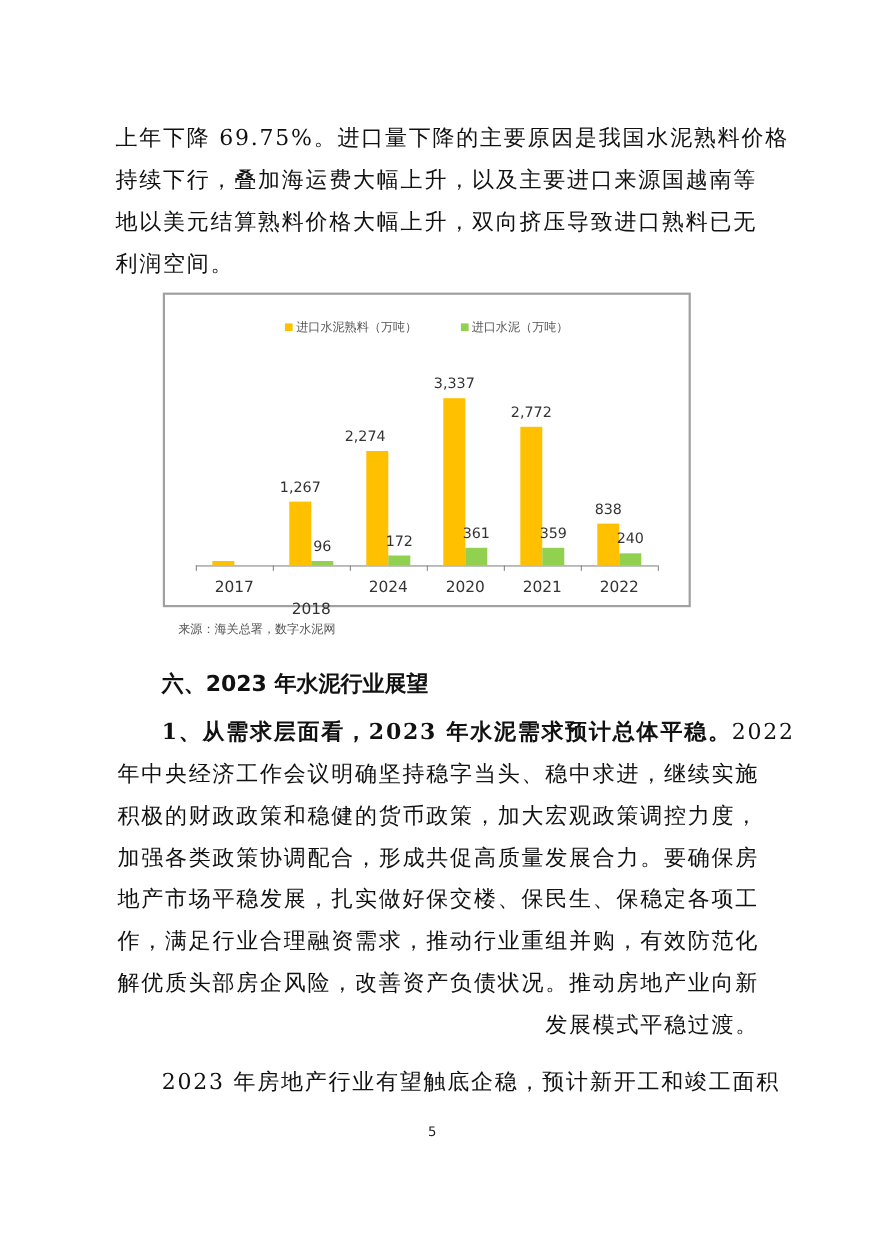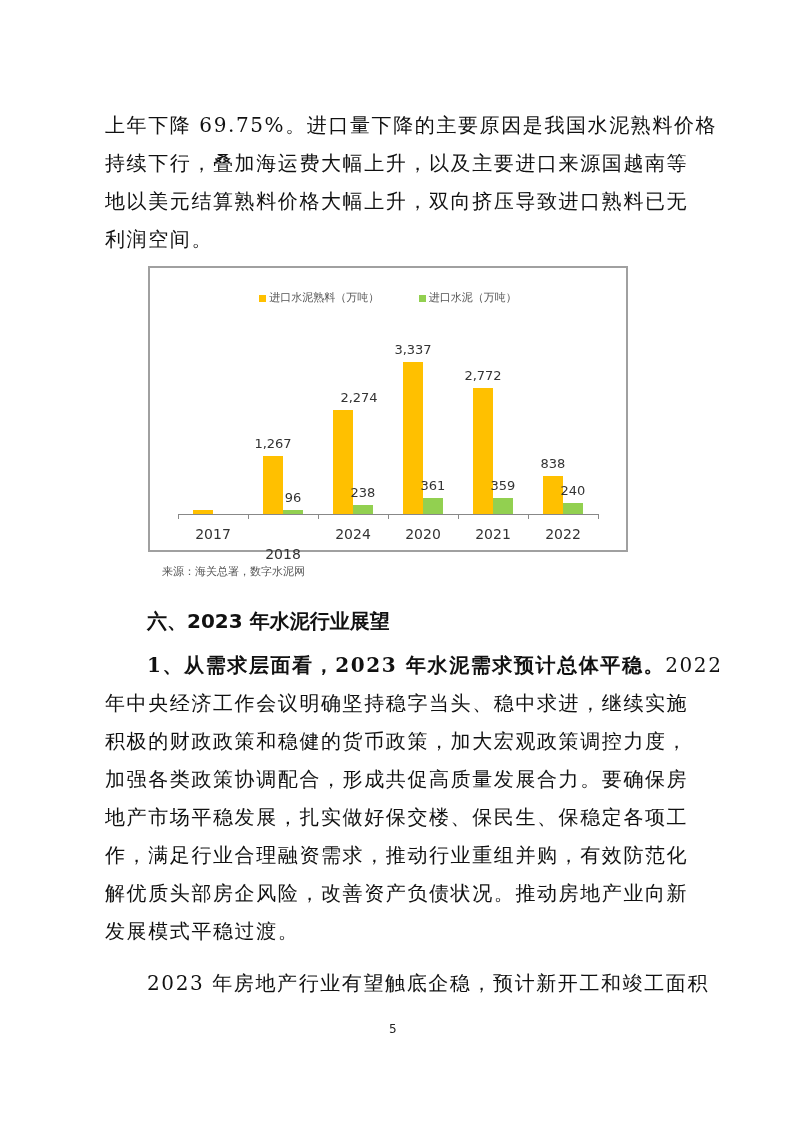--- a/index.html
+++ b/index.html
@@ -60,23 +60,23 @@
       <div class="tick" style="left: 350px;"></div>
       <div class="tick" style="left: 420px;"></div>
       <div class="bar" style="left: 15px; height: 4px; bottom: 0px; top: 182px; background: rgb(255, 192, 0);"></div>
       <div class="cat" style="left: 0px;">2017</div>
       <div class="bar" style="left: 85px; height: 58px; bottom: 0px; top: 128px; background: rgb(255, 192, 0);"></div>
       <div class="val" style="left: 75px; top: 108px;">1,267</div>
       <div class="bar" style="left: 105px; height: 4px; bottom: 0px; top: 182px; background: rgb(146, 208, 80);"></div>
       <div class="val" style="left: 95px; top: 162px;">96</div>
       <div class="cat" style="left: 70px; margin-top: 20px;">2018</div>
       <div class="bar" style="left: 155px; height: 104px; bottom: 0px; top: 82px; background: rgb(255, 192, 0);"></div>
-      <div class="val" style="left: 161px; top: 62px;">2,274</div>
+      <div class="val" style="left: 134px; top: 62px;">2,274</div>
       <div class="bar" style="left: 175px; height: 9px; bottom: 0px; top: 177px; background: rgb(146, 208, 80);"></div>
-      <div class="val" style="left: 165px; top: 157px;">238</div>
+      <div class="val" style="left: 165px; top: 157px;">172</div>
       <div class="cat" style="left: 140px;">2024</div>
       <div class="bar" style="left: 225px; height: 152px; bottom: 0px; top: 34px; background: rgb(255, 192, 0);"></div>
       <div class="val" style="left: 215px; top: 14px;">3,337</div>
       <div class="bar" style="left: 245px; height: 16px; bottom: 0px; top: 170px; background: rgb(146, 208, 80);"></div>
       <div class="val" style="left: 235px; top: 150px;">361</div>
       <div class="cat" style="left: 210px;">2020</div>
       <div class="bar" style="left: 295px; height: 126px; bottom: 0px; top: 60px; background: rgb(255, 192, 0);"></div>
       <div class="val" style="left: 285px; top: 40px;">2,772</div>
       <div class="bar" style="left: 315px; height: 16px; bottom: 0px; top: 170px; background: rgb(146, 208, 80);"></div>
       <div class="val" style="left: 305px; top: 150px;">359</div>
@@ -86,21 +86,21 @@
       <div class="bar" style="left: 385px; height: 11px; bottom: 0px; top: 175px; background: rgb(146, 208, 80);"></div>
       <div class="val" style="left: 375px; top: 155px;">240</div>
       <div class="cat" style="left: 350px;">2022</div>
     </div>
 </div>
 
 <div class="source">来源：海关总署，数字水泥网</div>
 
 <div class="heading">六、2023 年水泥行业展望</div>
 
-<div class="para" style="top:646px;">
+<div class="para" style="top:646px;text-align:right;">
   <span class="line indent"><span class="bold">1、从需求层面看，2023 年水泥需求预计总体平稳。</span><span>2022</span></span>
   <span class="line">年中央经济工作会议明确坚持稳字当头、稳中求进，继续实施</span>
   <span class="line">积极的财政政策和稳健的货币政策，加大宏观政策调控力度，</span>
   <span class="line">加强各类政策协调配合，形成共促高质量发展合力。要确保房</span>
   <span class="line">地产市场平稳发展，扎实做好保交楼、保民生、保稳定各项工</span>
   <span class="line">作，满足行业合理融资需求，推动行业重组并购，有效防范化</span>
   <span class="line">解优质头部房企风险，改善资产负债状况。推动房地产业向新</span>
   <span class="line">发展模式平稳过渡。</span>
 </div>
 

